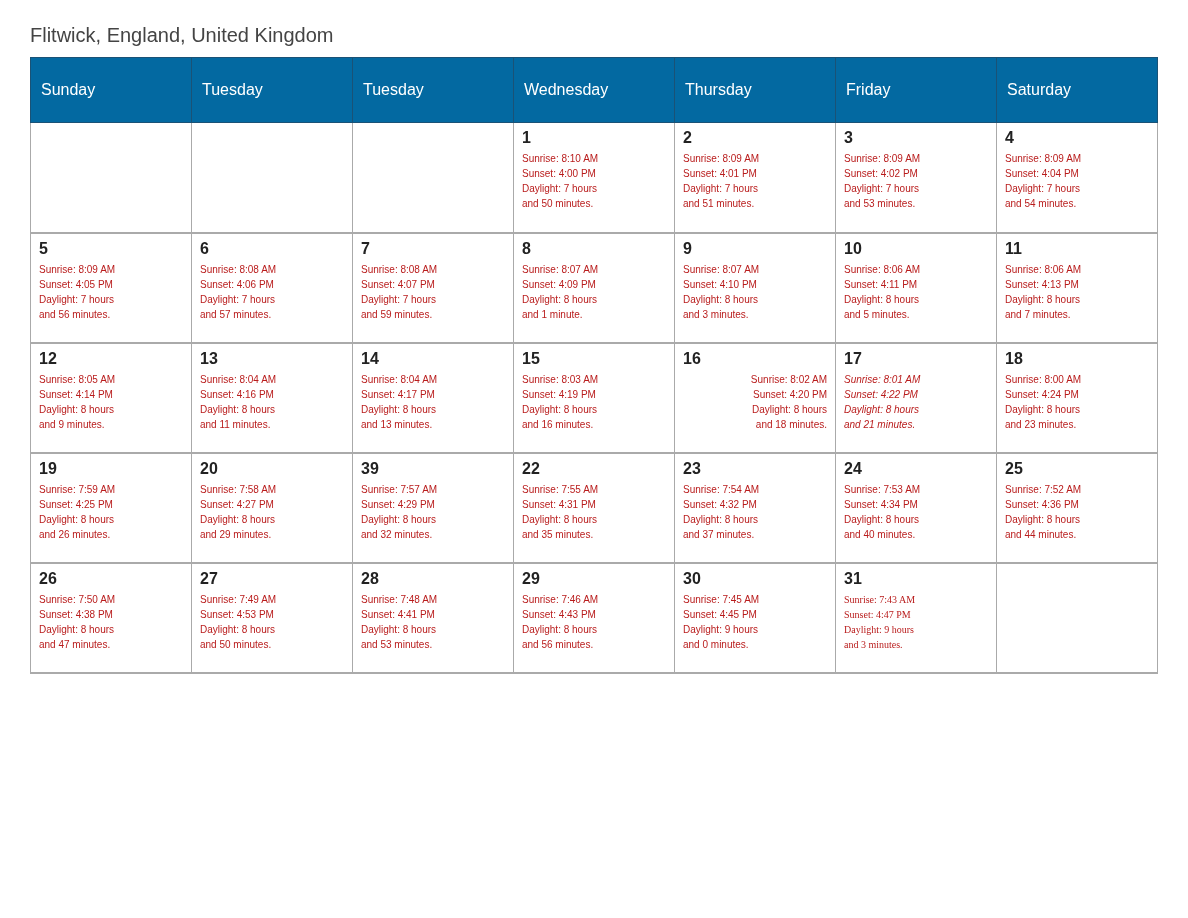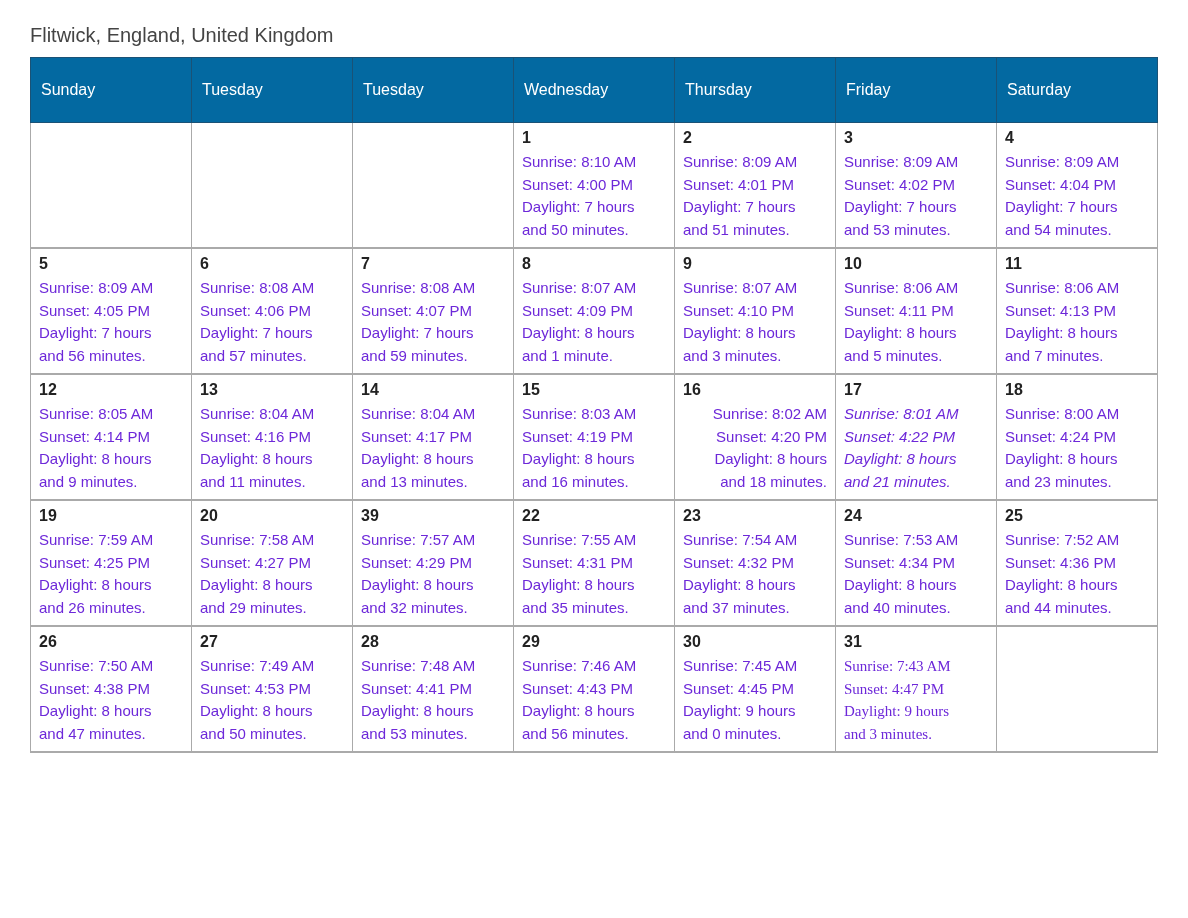--- a/index.html
+++ b/index.html
@@ -68,22 +68,22 @@
       color: #333;
       height: 110px;
     }
     .day-num {
       font-size: 16px;
       font-weight: bold;
       color: #222;
       margin-bottom: 4px;
     }
     .day-info {
-      font-size: 15px;
-      color: #6d28d9;
+      font-size: 10px;
+      color: #b91c1c;
       line-height: 1.5;
     }
     .empty-cell {
       background: #fff;
     }
     
     tbody tr {
       border-bottom: 2px solid #aaa;
     }
   </style>

